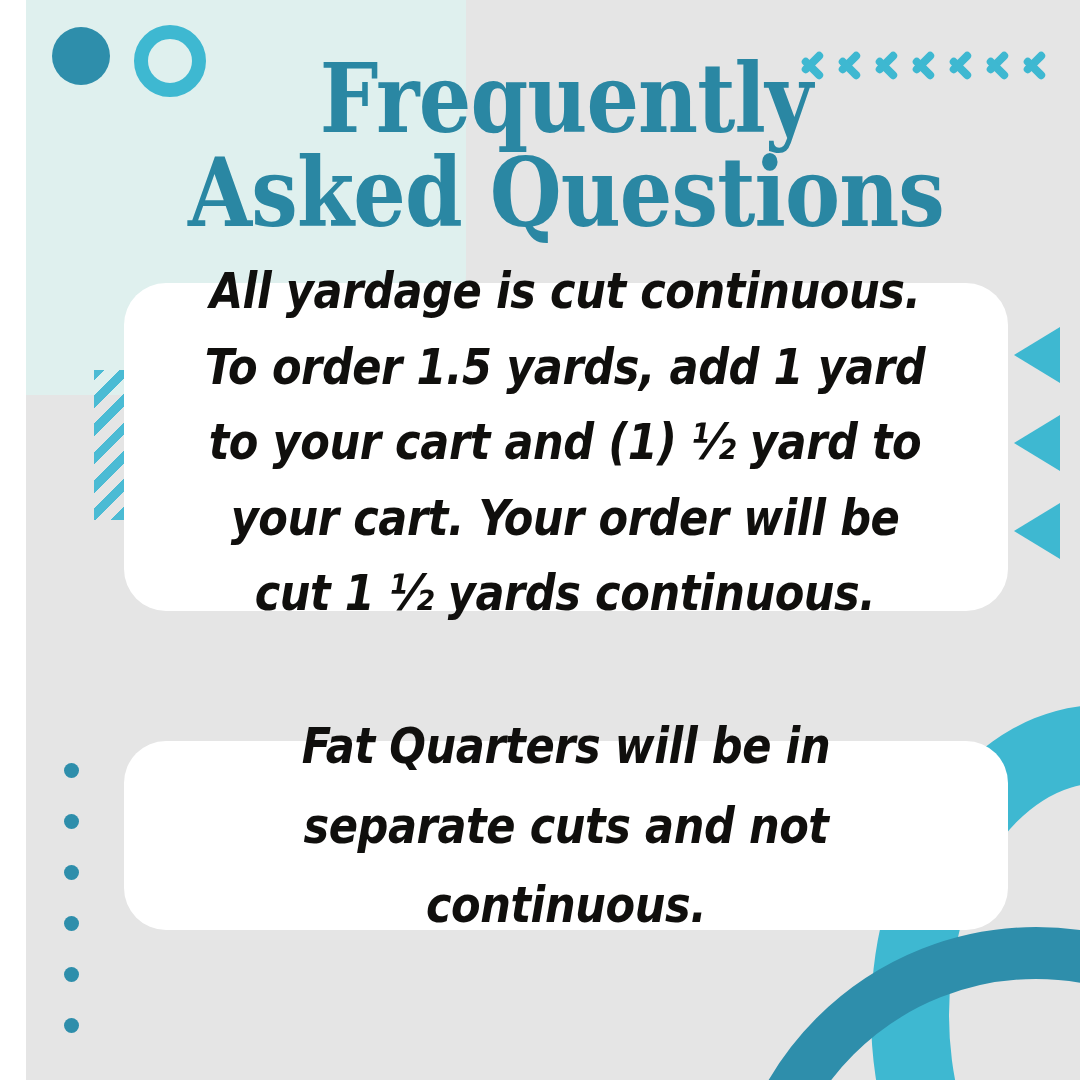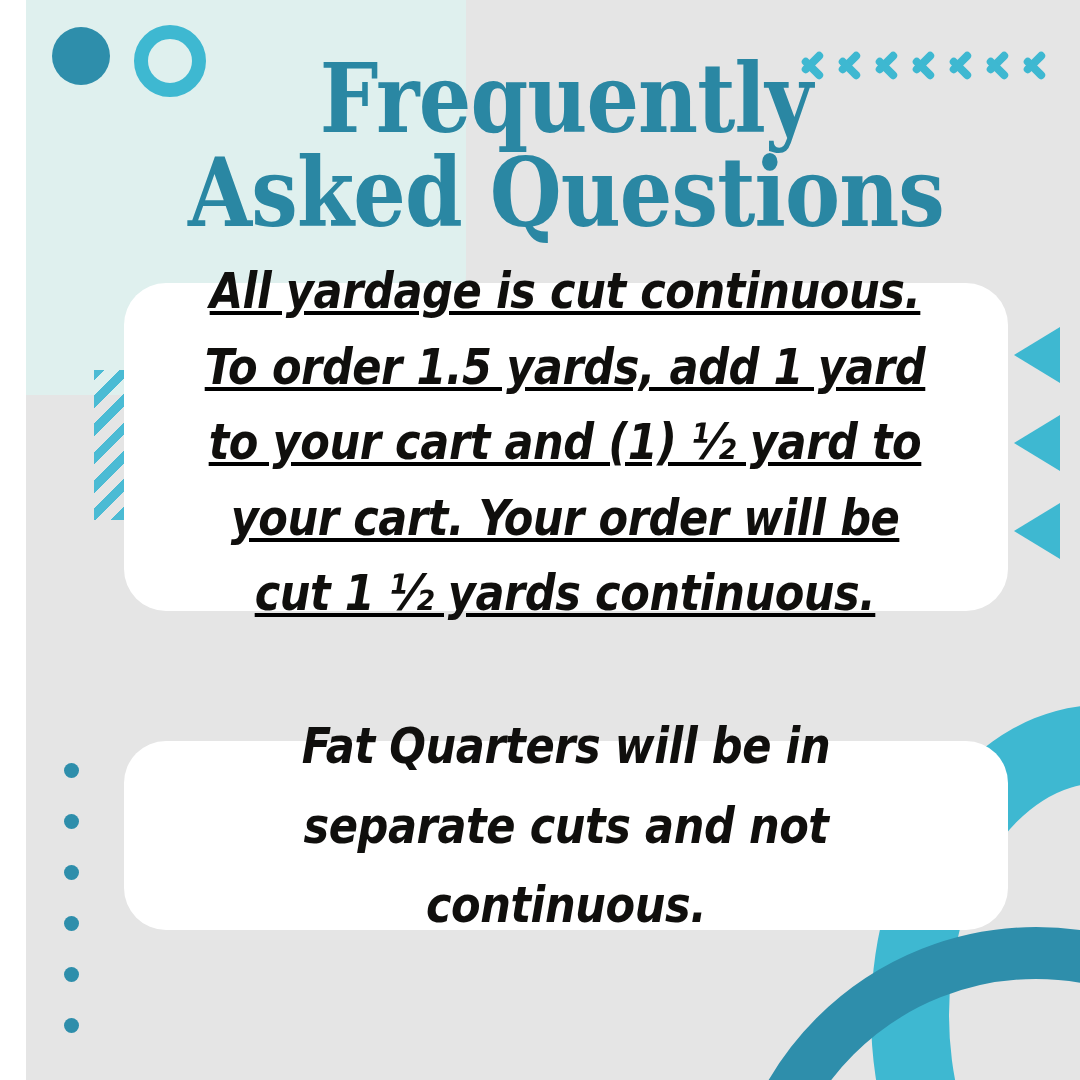--- a/index.html
+++ b/index.html
@@ -177,21 +177,20 @@
     box-sizing: border-box;
     display: flex;
     align-items: center;
     justify-content: center;
     z-index: 5;
   }
   #card-1 {
     left: 98px;  top: 283px;
     width: 884px; height: 328px;
     padding: 14px 26px 22px 24px;
-    text-decoration: underline;
   }
   #card-2 {
     left: 98px;  top: 741px;
     width: 884px; height: 189px;
     padding: 10px 34px 28px 34px;
   }
   .card-text {
     text-align: center;
     color: #100F0D;
     font-family: "DejaVu Sans", "Liberation Sans", sans-serif;

